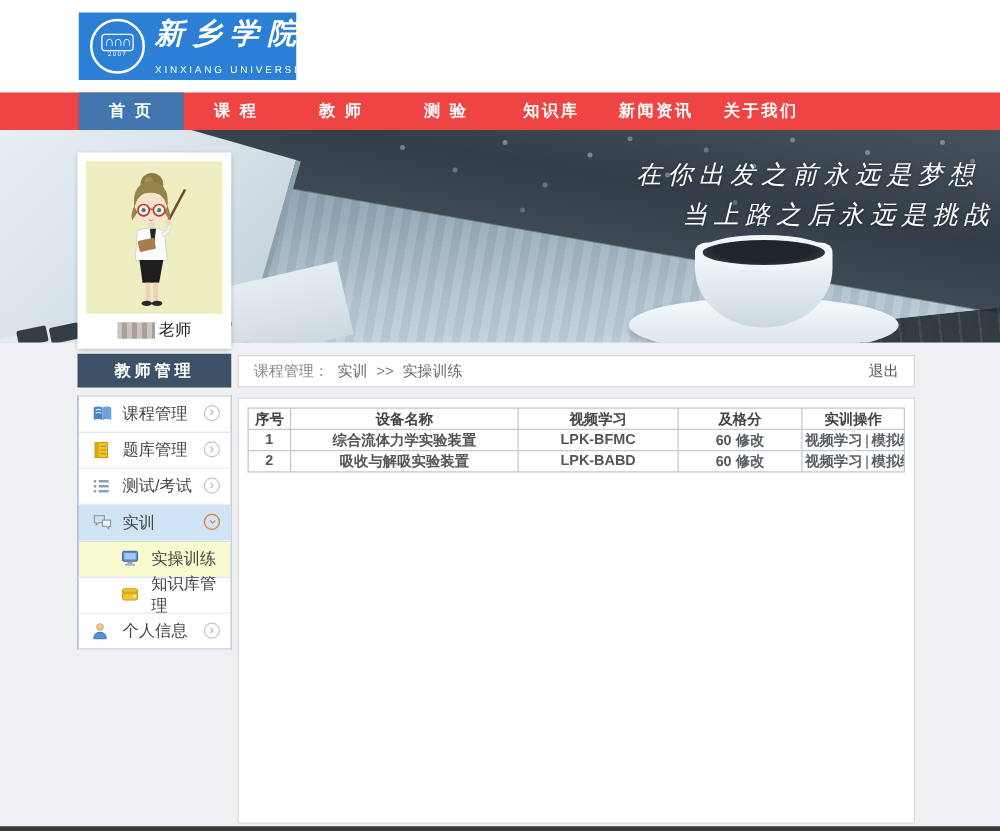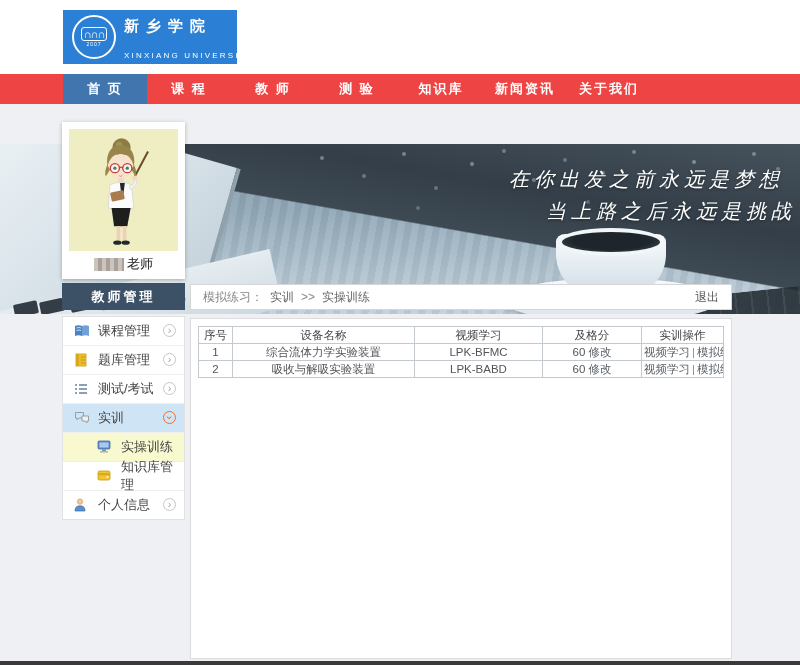--- a/index.html
+++ b/index.html
@@ -6,31 +6,31 @@
   body{font-family:"Liberation Sans",sans-serif;background:#fff;}
   .page{position:relative;width:800px;height:665px;overflow:hidden;background:#eef0f3;}
 
   
   .top-header{position:absolute;left:0;top:0;width:800px;height:74px;background:#ffffff;}
   .logo{position:absolute;left:63px;top:10px;width:174px;height:54px;background:#2b7fd4;display:flex;align-items:center;padding-left:9px;box-sizing:border-box;}
   .emblem{width:40px;height:40px;border-radius:50%;border:2px solid #fff;flex:none;display:flex;flex-direction:column;align-items:center;justify-content:center;color:#fff;}
   .emblem-arch{font-size:11px;line-height:11px;border:1px solid #fff;border-radius:3px;padding:1px 2px 0;letter-spacing:-1px;}
   .emblem-year{font-size:5px;line-height:6px;letter-spacing:1px;}
   .logo-text{margin-left:8px;color:#fff;}
-  .logo-cn{font-family:"DejaVu Serif",serif;font-weight:bold;font-size:15px;line-height:25px;letter-spacing:7px;white-space:nowrap;}
+  .logo-cn{font-family:"DejaVu Serif",serif;font-style:italic;font-weight:bold;font-size:23px;line-height:25px;letter-spacing:7px;white-space:nowrap;}
   .logo-en{font-size:8px;letter-spacing:2.2px;margin-top:12px;white-space:nowrap;}
 
   
   .nav{position:absolute;left:0;top:74px;width:800px;height:30px;background:#ef4444;display:flex;padding-left:63px;box-sizing:border-box;}
   .nav-item{width:84px;text-align:center;line-height:30px;color:#fff;font-size:13px;font-weight:bold;letter-spacing:2px;cursor:pointer;white-space:nowrap;}
   .nav-item.active{background:#4076ad;}
 
   
   .banner{position:absolute;left:0;top:104px;width:800px;height:170px;overflow:hidden;
-          background:linear-gradient(180deg,#8296a5 0%,#93a9b8 40%,#b4c5d1 78%,#c2d1db 100%);margin-top:40px;}
+          background:linear-gradient(180deg,#8296a5 0%,#93a9b8 40%,#b4c5d1 78%,#c2d1db 100%);}
   .wood{position:absolute;inset:0;background:repeating-linear-gradient(100deg,rgba(255,255,255,0.05) 0 7px,rgba(55,75,92,0.07) 7px 14px);}
   .dark-wall{position:absolute;inset:0;background:linear-gradient(190deg,#46525c 0%,#333e48 30%,#3d4953 47%,rgba(61,73,83,0) 47.5%);}
   .drops{position:absolute;left:0;top:0;width:4px;height:4px;border-radius:50%;background:rgba(218,233,243,0.40);
      box-shadow:320px 12px rgba(218,233,243,.38),362px 30px rgba(218,233,243,.32),402px 8px rgba(218,233,243,.40),
      434px 42px rgba(218,233,243,.30),470px 18px rgba(218,233,243,.42),502px 5px rgba(218,233,243,.34),
      532px 34px rgba(218,233,243,.38),563px 14px rgba(218,233,243,.30),601px 27px rgba(218,233,243,.40),
      632px 6px rgba(218,233,243,.36),663px 39px rgba(218,233,243,.32),692px 16px rgba(218,233,243,.42),
      722px 31px rgba(218,233,243,.34),752px 8px rgba(218,233,243,.38),776px 23px rgba(218,233,243,.32),
      416px 62px rgba(218,233,243,.26),586px 56px rgba(218,233,243,.26),702px 58px rgba(218,233,243,.26);}
   .laptop-screen{position:absolute;left:-38px;top:-14px;width:250px;height:215px;transform:rotate(16deg);
@@ -82,21 +82,21 @@
   
   .breadcrumb{position:absolute;left:190px;top:284px;width:542px;height:26px;background:#fff;border:1px solid #d6d6d6;
      box-sizing:border-box;display:flex;align-items:center;padding:0 12px;font-size:12px;color:#888;gap:7px;z-index:5;}
   .bc-link{color:#666;cursor:pointer;}
   .bc-cur{color:#666;}
   .logout{margin-left:auto;color:#555;cursor:pointer;}
 
   .panel{position:absolute;left:190px;top:318px;width:542px;height:341px;background:#fff;border:1px solid #dcdcdc;
      box-sizing:border-box;z-index:5;padding:7px;}
   table.eq{width:100%;border-collapse:collapse;table-layout:fixed;font-size:11.5px;color:#555;}
-  table.eq th,table.eq td{border:1px solid #c3c9ce;height:16px;text-align:center;padding:0 2px;font-weight:normal;
+  table.eq th,table.eq td{border:1px solid #c3c9ce;height:16px;text-align:center;padding:0 2px;font-weight:bold;
      overflow:hidden;white-space:nowrap;}
   table.eq th{color:#444;}
   .cell-link{color:#585f66;cursor:pointer;}
   .ldiv{color:#8a9096;padding:0 2px;}
 
   .footer-bar{position:absolute;left:0;bottom:0;width:800px;height:4px;background:#3a3a3a;}
 </style>
 </head>
 <body>
 
@@ -253,21 +253,21 @@
             <circle cx="6" cy="3.6" r="2.7" fill="#f2c79c" stroke="#caa06e" stroke-width="0.7"></circle>
             <path d="M1,13 Q1,7.8 6,7.8 Q11,7.8 11,13 Z" fill="#5b8fd0" stroke="#41699c" stroke-width="0.7"></path>
           </svg>
       </span>
       <span>个人信息</span>
       <span class="chev"></span>
     </div>
   </div>
 
   <div class="breadcrumb">
-    <span>模拟练习：</span>
+    <span>课程管理：</span>
     <span class="bc-link">实训</span>
     <span>&gt;&gt;</span>
     <span class="bc-cur">实操训练</span>
     <span class="logout">退出</span>
   </div>
 
   <div class="panel">
     <table class="eq">
       <colgroup>
           <col style="width:34px">

